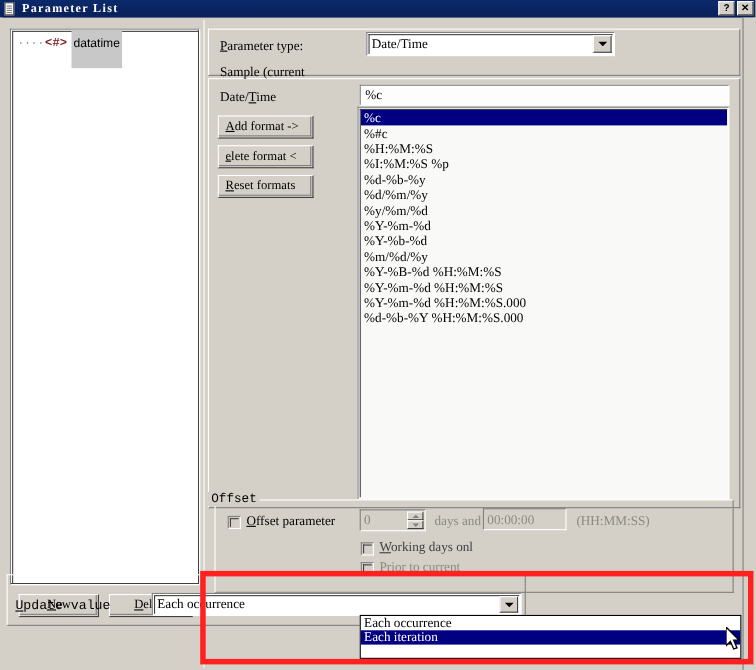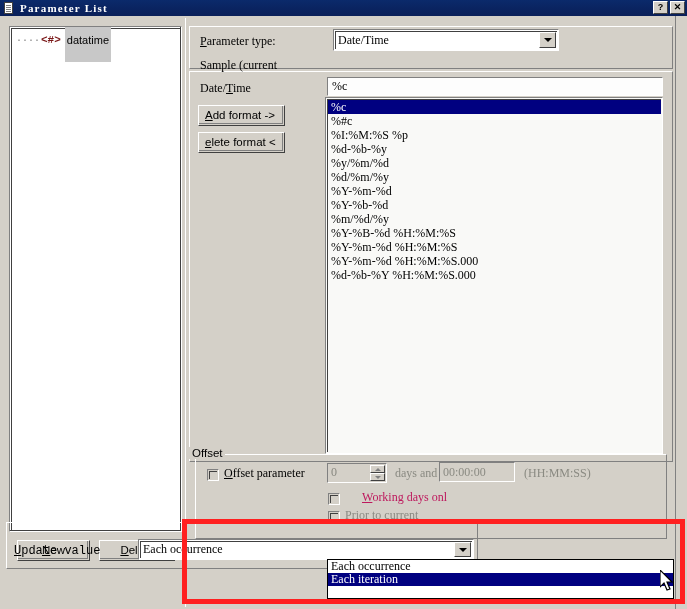--- a/index.html
+++ b/index.html
@@ -85,21 +85,21 @@
   }
   .tree-label {
     background: #c8c8c8; padding: 16px 2px; color: #000;
   }
 
   
   .btn {
     background: #d4d0c8;
     border-top: 1px solid #ffffff; border-left: 1px solid #ffffff;
     border-right: 1px solid #404040; border-bottom: 1px solid #404040;
-    font-family: Liberation Sans, sans-serif; font-size: 11.5px; color: #000;
+    font-family: Liberation Serif, serif; font-size: 11.5px; color: #000;
     text-align: center; cursor: default; position: relative;
   }
   .btn::after{
     content:""; position:absolute; left:0; top:0; right:1px; bottom:1px;
     border-right:1px solid #808080; border-bottom:1px solid #808080;
     pointer-events:none;
   }
   .btn-new {
     position: absolute; left: 17px; top: 540px; width: 73px; height: 21px;
     line-height: 19px;
@@ -214,21 +214,21 @@
 
   
   .grp-offset {
     position: absolute; left: 6px; top: 434px; width: 472px; height: 85px;
     border-top: 1px solid #ffffff; border-left: 1px solid #ffffff;
     border-right: 1px solid #808080; border-bottom: 1px solid #808080;
   }
   .grp-offset-legend {
     position: absolute; left: 189px; top: 447px;
     background: #d4d0c8; padding: 0 3px;
-    font-family: Liberation Sans, sans-serif; font-size: 11.5px; color: #000;
+    font-family: Liberation Mono, monospace; font-size: 11.5px; color: #000;
   }
   .chk {
     position: absolute; width: 12px; height: 12px;
     background: #d4d0c8;
     border-top: 1px solid #808080; border-left: 1px solid #808080;
     border-right: 1px solid #ffffff; border-bottom: 1px solid #ffffff;
   }
   .chk::after{
     content:""; position:absolute; inset:1px;
     border-top:1px solid #404040; border-left:1px solid #404040;
@@ -262,21 +262,21 @@
     position: absolute; left: 439px; top: 462px; width: 76px; height: 20px;
     background: #d4d0c8;
     border-top: 1px solid #808080; border-left: 1px solid #808080;
     border-right: 1px solid #ffffff; border-bottom: 1px solid #ffffff;
     font-family: "Liberation Serif", serif; font-size: 12px; color: #8a8a82;
     padding-left: 3px; line-height: 18px;
   }
   .lbl-hhmmss { position: absolute; left: 524px; top: 466px; color: #8a8a82; text-align: center; }
 
   .chk-working { left: 328px; top: 493px; }
-  .lbl-working { position: absolute; left: 362px; top: 490px; color: #be185d; }
+  .lbl-working { position: absolute; left: 345px; top: 490px; color: #404040; }
   .chk-prior { left: 328px; top: 511px; }
   .lbl-prior { position: absolute; left: 345px; top: 508px; color: #8a8a82; }
 
   
   .grp-update {
     position: absolute; left: 6px; top: 522px; width: 472px; height: 47px;
     border-top: 1px solid #ffffff; border-left: 1px solid #ffffff;
     border-right: 1px solid #808080; border-bottom: 1px solid #808080;
   }
   .lbl-update { position: absolute; left: 14px; top: 544px; font-family: Liberation Mono, monospace; }
@@ -376,29 +376,31 @@
 
     <div class="grp-main"></div>
 
     <div class="lbl lbl-sample">Sample (current</div>
 
     <div class="lbl lbl-datetime">Date/<u class="acc">T</u>ime</div>
     <div class="field-edit field-datefmt">%c</div>
 
     <div class="btn btn-addfmt"><u class="acc">A</u>dd format -&gt;</div>
     <div class="btn btn-delfmt"><u class="acc">e</u>lete format &lt;</div>
+    <div class="btn btn-resetfmt"><u class="acc">R</u>eset formats</div>
 
     <div class="fmt-list">
       <div class="lb-inner" id="fmt-rows">
           <div class="fmt-row sel">%c</div>
           <div class="fmt-row">%#c</div>
+          <div class="fmt-row">%H:%M:%S</div>
           <div class="fmt-row">%I:%M:%S %p</div>
           <div class="fmt-row">%d-%b-%y</div>
+          <div class="fmt-row">%d/%m/%y</div>
           <div class="fmt-row">%y/%m/%d</div>
-          <div class="fmt-row">%d/%m/%y</div>
           <div class="fmt-row">%Y-%m-%d</div>
           <div class="fmt-row">%Y-%b-%d</div>
           <div class="fmt-row">%m/%d/%y</div>
           <div class="fmt-row">%Y-%B-%d %H:%M:%S</div>
           <div class="fmt-row">%Y-%m-%d %H:%M:%S</div>
           <div class="fmt-row">%Y-%m-%d %H:%M:%S.000</div>
           <div class="fmt-row">%d-%b-%Y %H:%M:%S.000</div>
         </div>
     </div>
 

